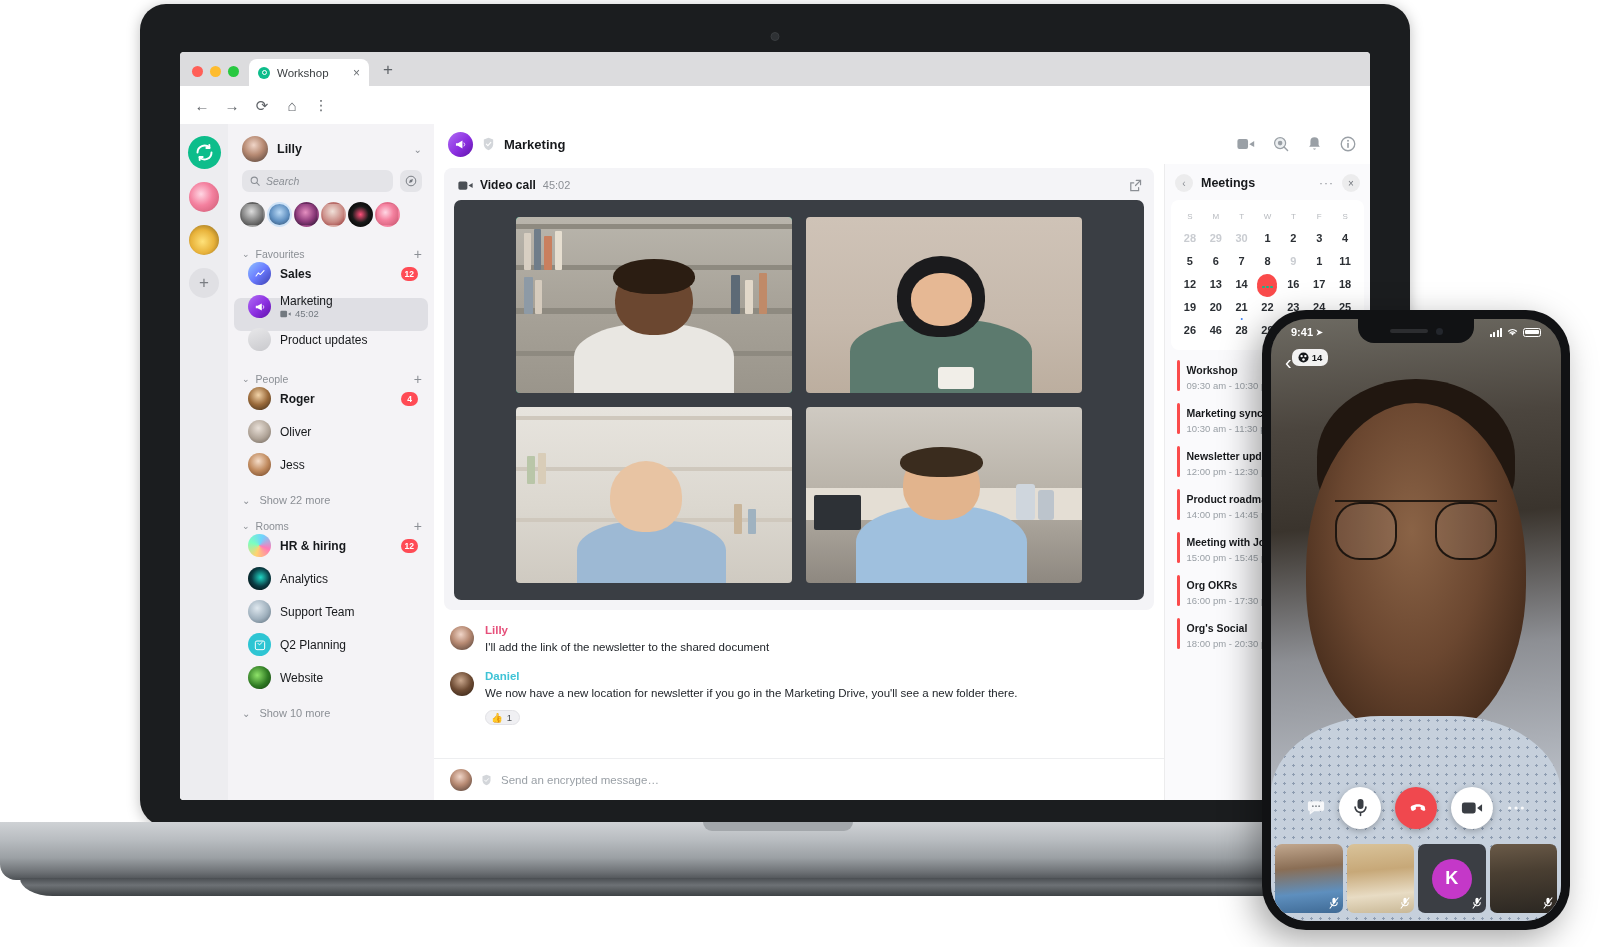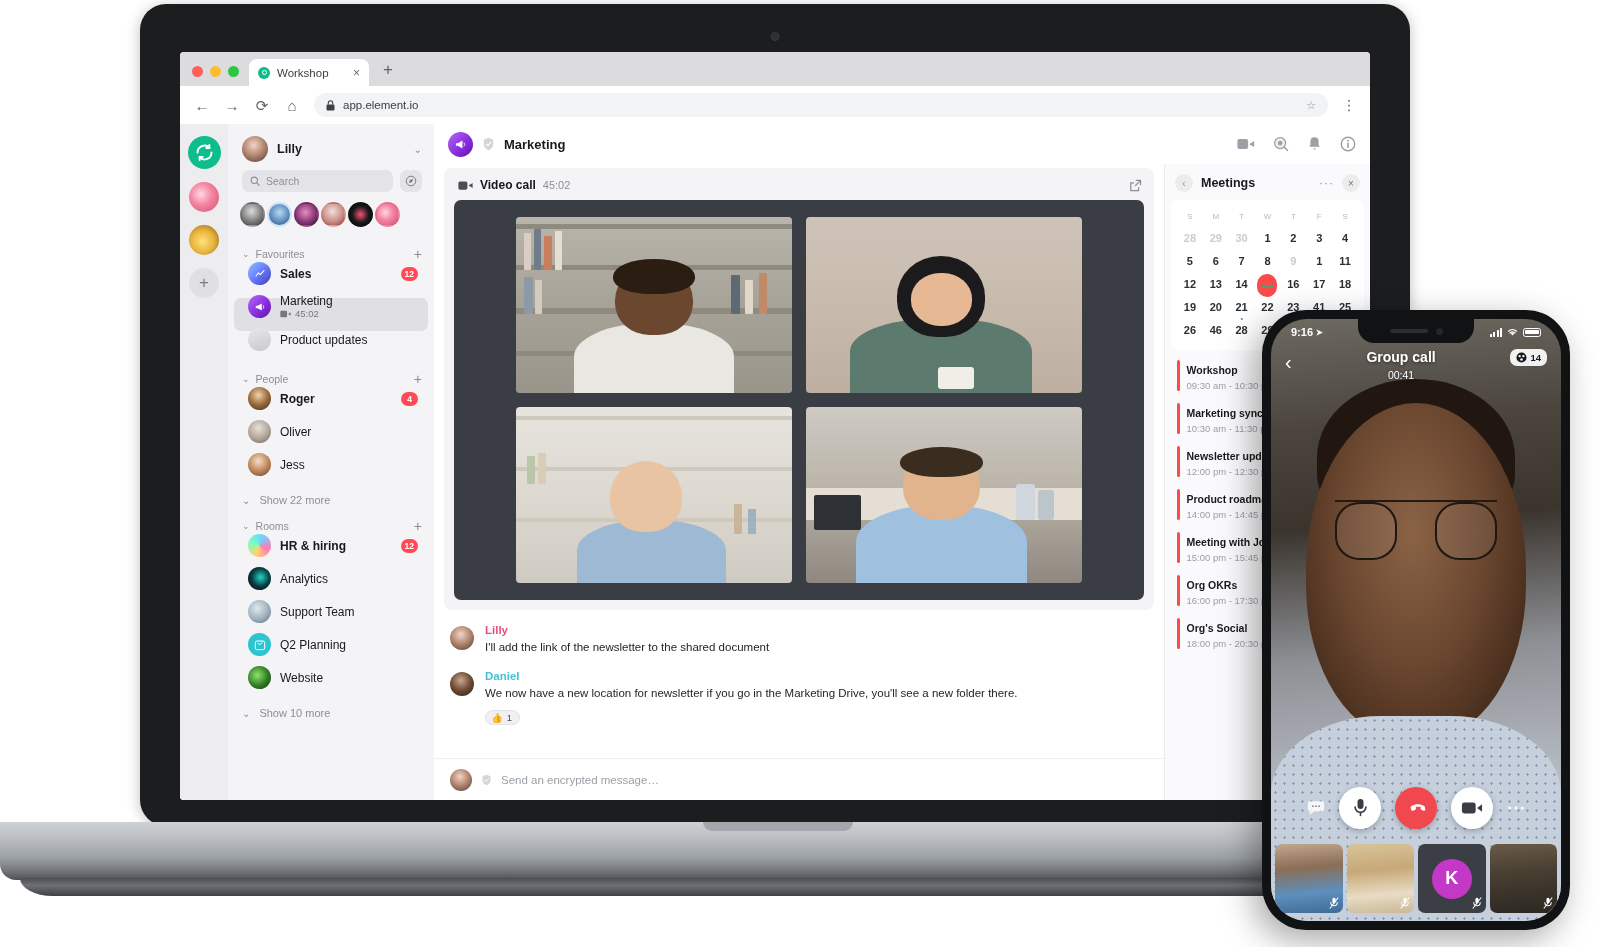--- a/index.html
+++ b/index.html
@@ -85,21 +85,21 @@
       color:#7a7d82; display:flex; align-items:center; justify-content:center; font-size:17px; font-weight:300; }
 
   .roomlist { width:206px; background:#f4f3f6; display:flex; flex-direction:column; padding:0 0 0 0; }
   .rl-user { display:flex; align-items:center; gap:9px; padding:12px 12px 8px 14px; }
   .rl-user-ava { width:26px; height:26px; border-radius:50%;
      background: radial-gradient(circle at 45% 35%, #f0d5c8 0%, #b78a73 45%, #4a3a33 100%); }
   .rl-user-name { font-size:12.5px; font-weight:bold; color:#17191c; }
   .rl-caret { margin-left:auto; color:#8b8f95; font-size:10px; }
   .rl-searchrow { display:flex; align-items:center; gap:7px; padding:0 12px 0 14px; }
   .rl-search { flex:1; height:22px; background:#e4e4e8; border-radius:7px;
-      display:flex; align-items:center; gap:6px; padding:0 8px; font-size:10.5px; color:#8b8f95; }
+      display:flex; align-items:center; gap:6px; padding:0 8px; font-size:10.5px; color:#8b8f95;font-style:italic; }
   .rl-explore { width:22px; height:22px; border-radius:7px; background:#e4e4e8;
       display:flex; align-items:center; justify-content:center; color:#72767d; }
   .rl-avarow { display:flex; gap:2px; padding:10px 8px 6px 12px; }
   .rl-ava { width:25px; height:25px; border-radius:50%; border:2px solid transparent; }
   .rl-ava.p1{background:radial-gradient(circle at 45% 35%,#dcdcdc,#787878 60%,#3a3a3a);}
   .rl-ava.p2{background:radial-gradient(circle at 50% 40%,#b9d9f5,#5f8fc0 55%,#2e4a68); border-color:#cfe3f7;}
   .rl-ava.p3{background:radial-gradient(circle at 45% 40%,#e58fc0,#8c3a7a 55%,#2a1430);}
   .rl-ava.p4{background:radial-gradient(circle at 45% 35%,#f0e0d8,#c98a84 60%,#9a3b3b);}
   .rl-ava.p5{background:radial-gradient(circle at 50% 50%,#ff4f7a 0%,#1a1a1a 55%,#000 100%);}
   .rl-ava.p6{background:radial-gradient(circle at 40% 40%,#ffd7e4,#f4819f 45%,#c9566f);}
@@ -311,28 +311,20 @@
           <span class="tab-close">×</span>
         </div>
         <div class="tab-new">+</div>
       </div>
 
       <div class="browser-urlbar">
         <span class="nav-ico">←</span>
         <span class="nav-ico">→</span>
         <span class="nav-ico">⟳</span>
         <span class="nav-ico">⌂</span>
-        <div class="url-field">
-          <svg width="9" height="11" viewBox="0 0 9 11">
-            <rect x="0.5" y="4.5" width="8" height="6" rx="1.2" fill="#3c4043"></rect>
-            <path d="M2.3 4.5V3a2.2 2.2 0 0 1 4.4 0v1.5" stroke="#3c4043" stroke-width="1.1" fill="none"></path>
-          </svg>
-          <span>app.element.io</span>
-          <span class="url-star">☆</span>
-        </div>
         <span class="kebab">⋮</span>
       </div>
 
       <div class="app">
 
         <div class="space-bar">
           <div class="space-logo">
             <svg viewBox="0 0 24 24" fill="none" stroke="#fff" stroke-width="2.2" stroke-linecap="round">
               <path d="M4 12a8 8 0 0 1 13.7-5.6M20 12a8 8 0 0 1-13.7 5.6"></path>
               <path d="M17.5 3.4v3.4h-3.4M6.5 20.6v-3.4h3.4"></path>
@@ -736,21 +728,21 @@
                         <i style="background:#3b82f6"></i>
                       </span>
                     </div>
                     <div class="cal-day">
                       <span>22</span>
                     </div>
                     <div class="cal-day">
                       <span>23</span>
                     </div>
                     <div class="cal-day">
-                      <span>41</span>
+                      <span>24</span>
                     </div>
                     <div class="cal-day">
                       <span>25</span>
                     </div>
                     <div class="cal-day">
                       <span>26</span>
                     </div>
                     <div class="cal-day">
                       <span>46</span>
                     </div>
@@ -824,45 +816,41 @@
         <div class="pb-shirt"></div>
       </div>
 
       <div class="phone-notch">
         <span class="notch-speaker"></span>
         <span class="notch-cam"></span>
       </div>
 
       <div class="phone-status">
         <div class="ps-time">
-          <span>9:16</span>
+          <span>9:41</span>
           <span style="font-size:8px">➤</span>
         </div>
         <div class="ps-right">
           <span class="ps-bars">
             <i style="height:3px"></i>
               <i style="height:5px"></i>
               <i style="height:7px"></i>
               <i style="height:9px"></i>
           </span>
           <svg width="13" height="10" viewBox="0 0 14 11">
             <path d="M7 9.4 5.2 7.2a2.8 2.8 0 0 1 3.6 0z" fill="#fff"></path>
             <path d="M2.6 4.6a6.6 6.6 0 0 1 8.8 0" stroke="#fff" stroke-width="1.4" fill="none" stroke-linecap="round"></path>
             <path d="M4.3 6.6a4.2 4.2 0 0 1 5.4 0" stroke="#fff" stroke-width="1.3" fill="none" stroke-linecap="round"></path>
           </svg>
           <span class="ps-batt"></span>
         </div>
       </div>
 
       <div class="phone-header">
         <span class="ph-back">‹</span>
-        <div class="ph-center">
-          <div class="ph-title">Group call</div>
-          <div class="ph-timer">00:41</div>
-        </div>
         <div class="ph-count">
           <svg width="11" height="11" viewBox="0 0 14 14">
             <circle cx="7" cy="7" r="6.4" fill="#17191c"></circle>
             <circle cx="4.6" cy="5.2" r="1.5" fill="#fff"></circle>
             <circle cx="9.4" cy="5.2" r="1.5" fill="#fff"></circle>
             <circle cx="7" cy="9.6" r="1.6" fill="#fff"></circle>
           </svg>
           <span>14</span>
         </div>
       </div>

